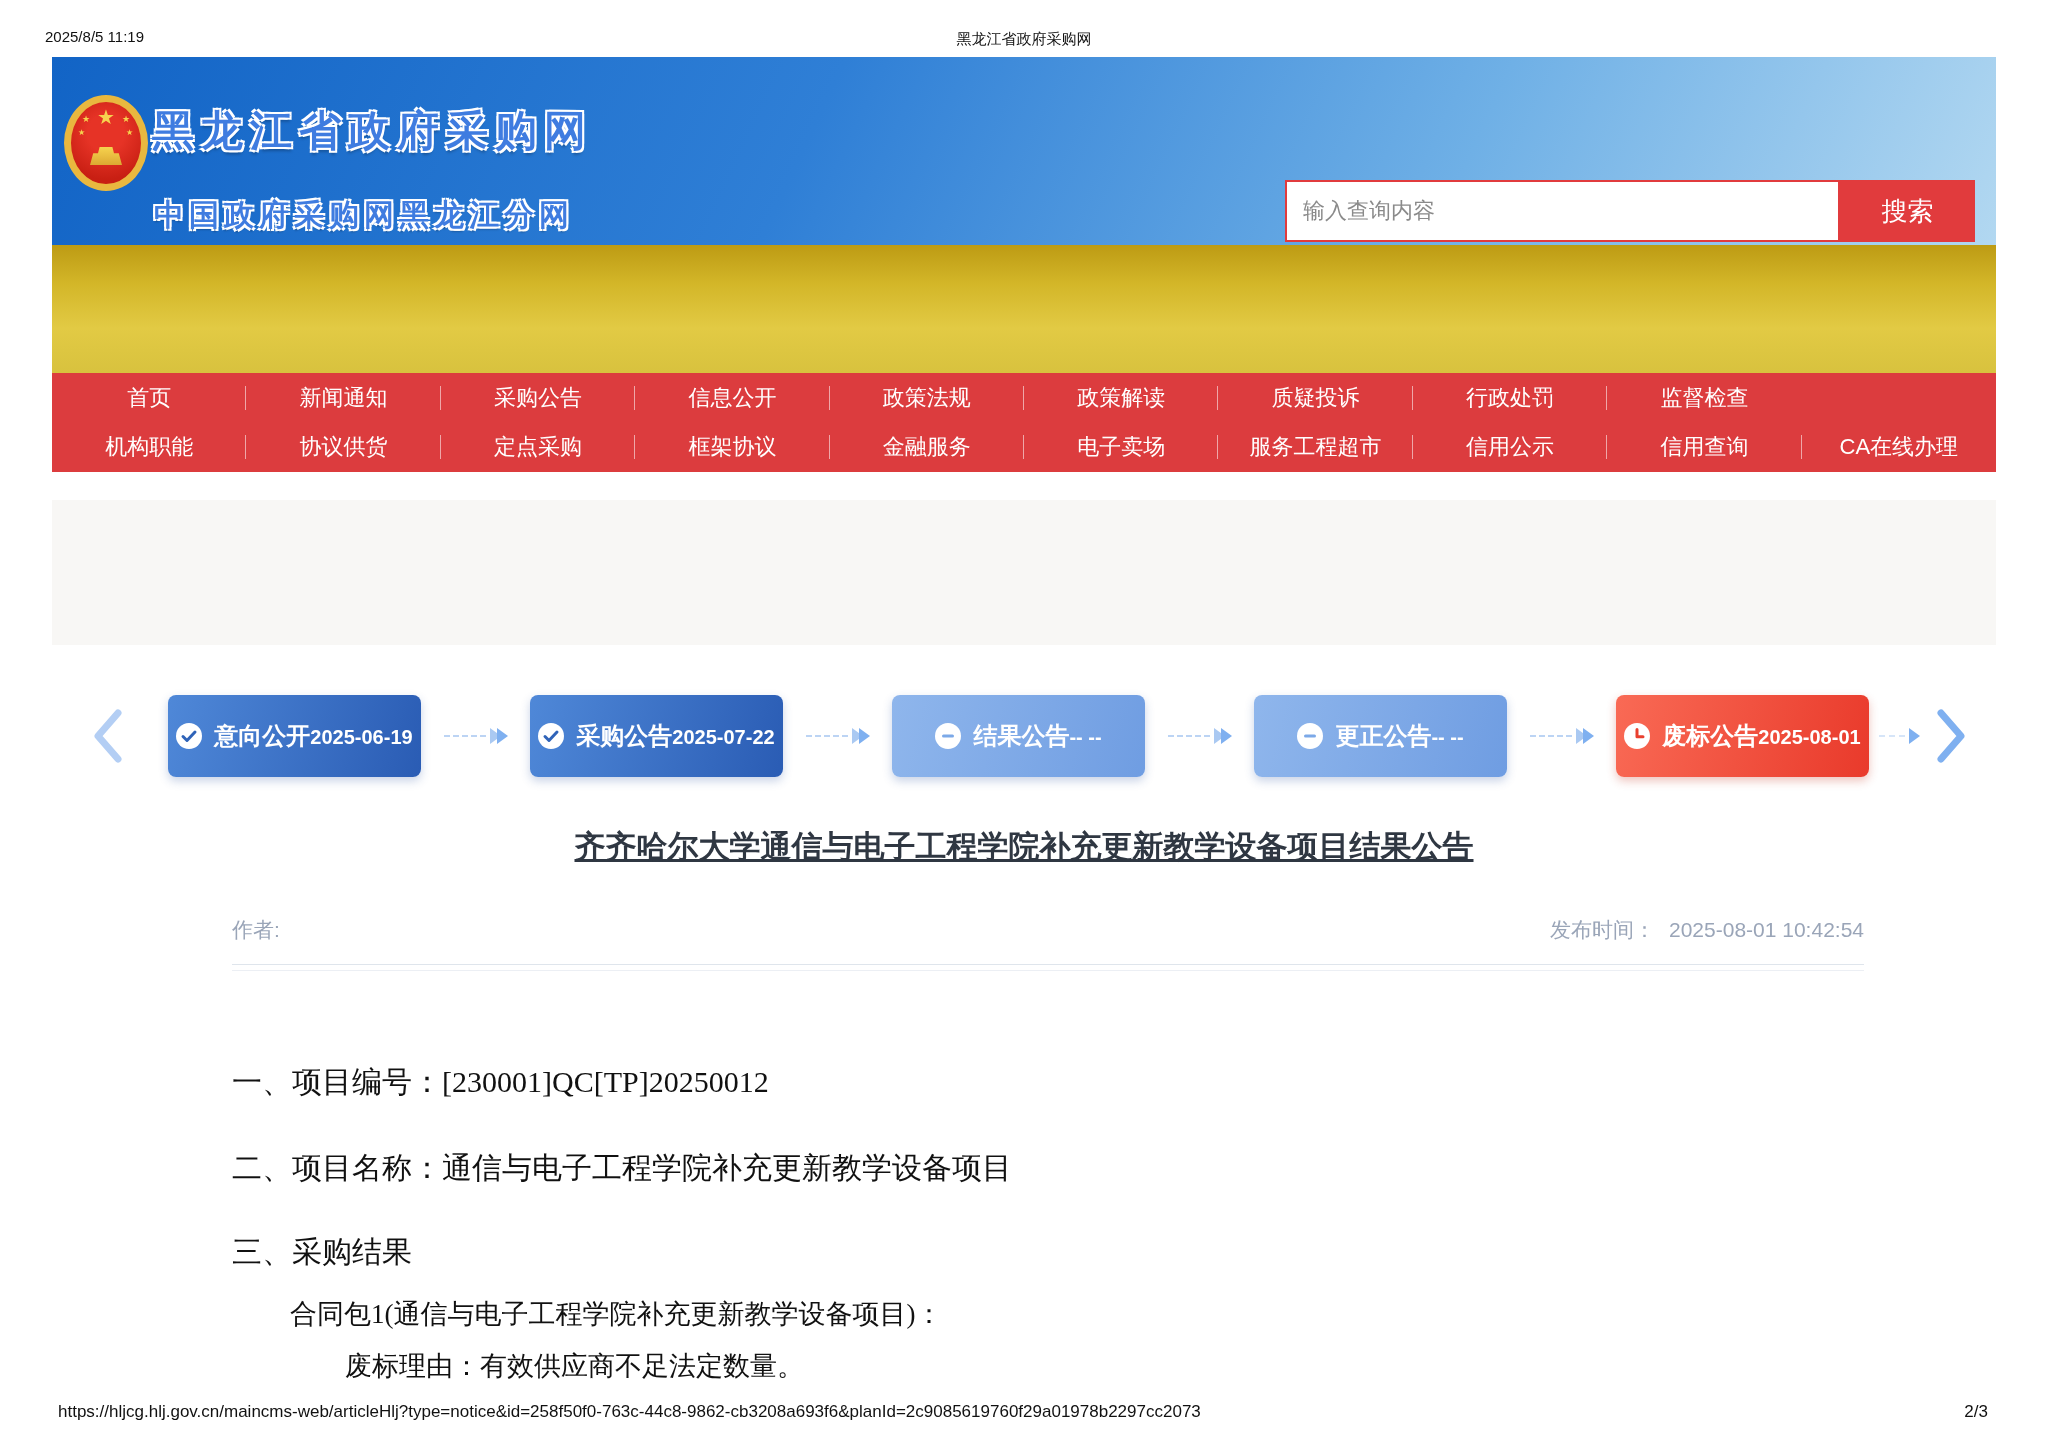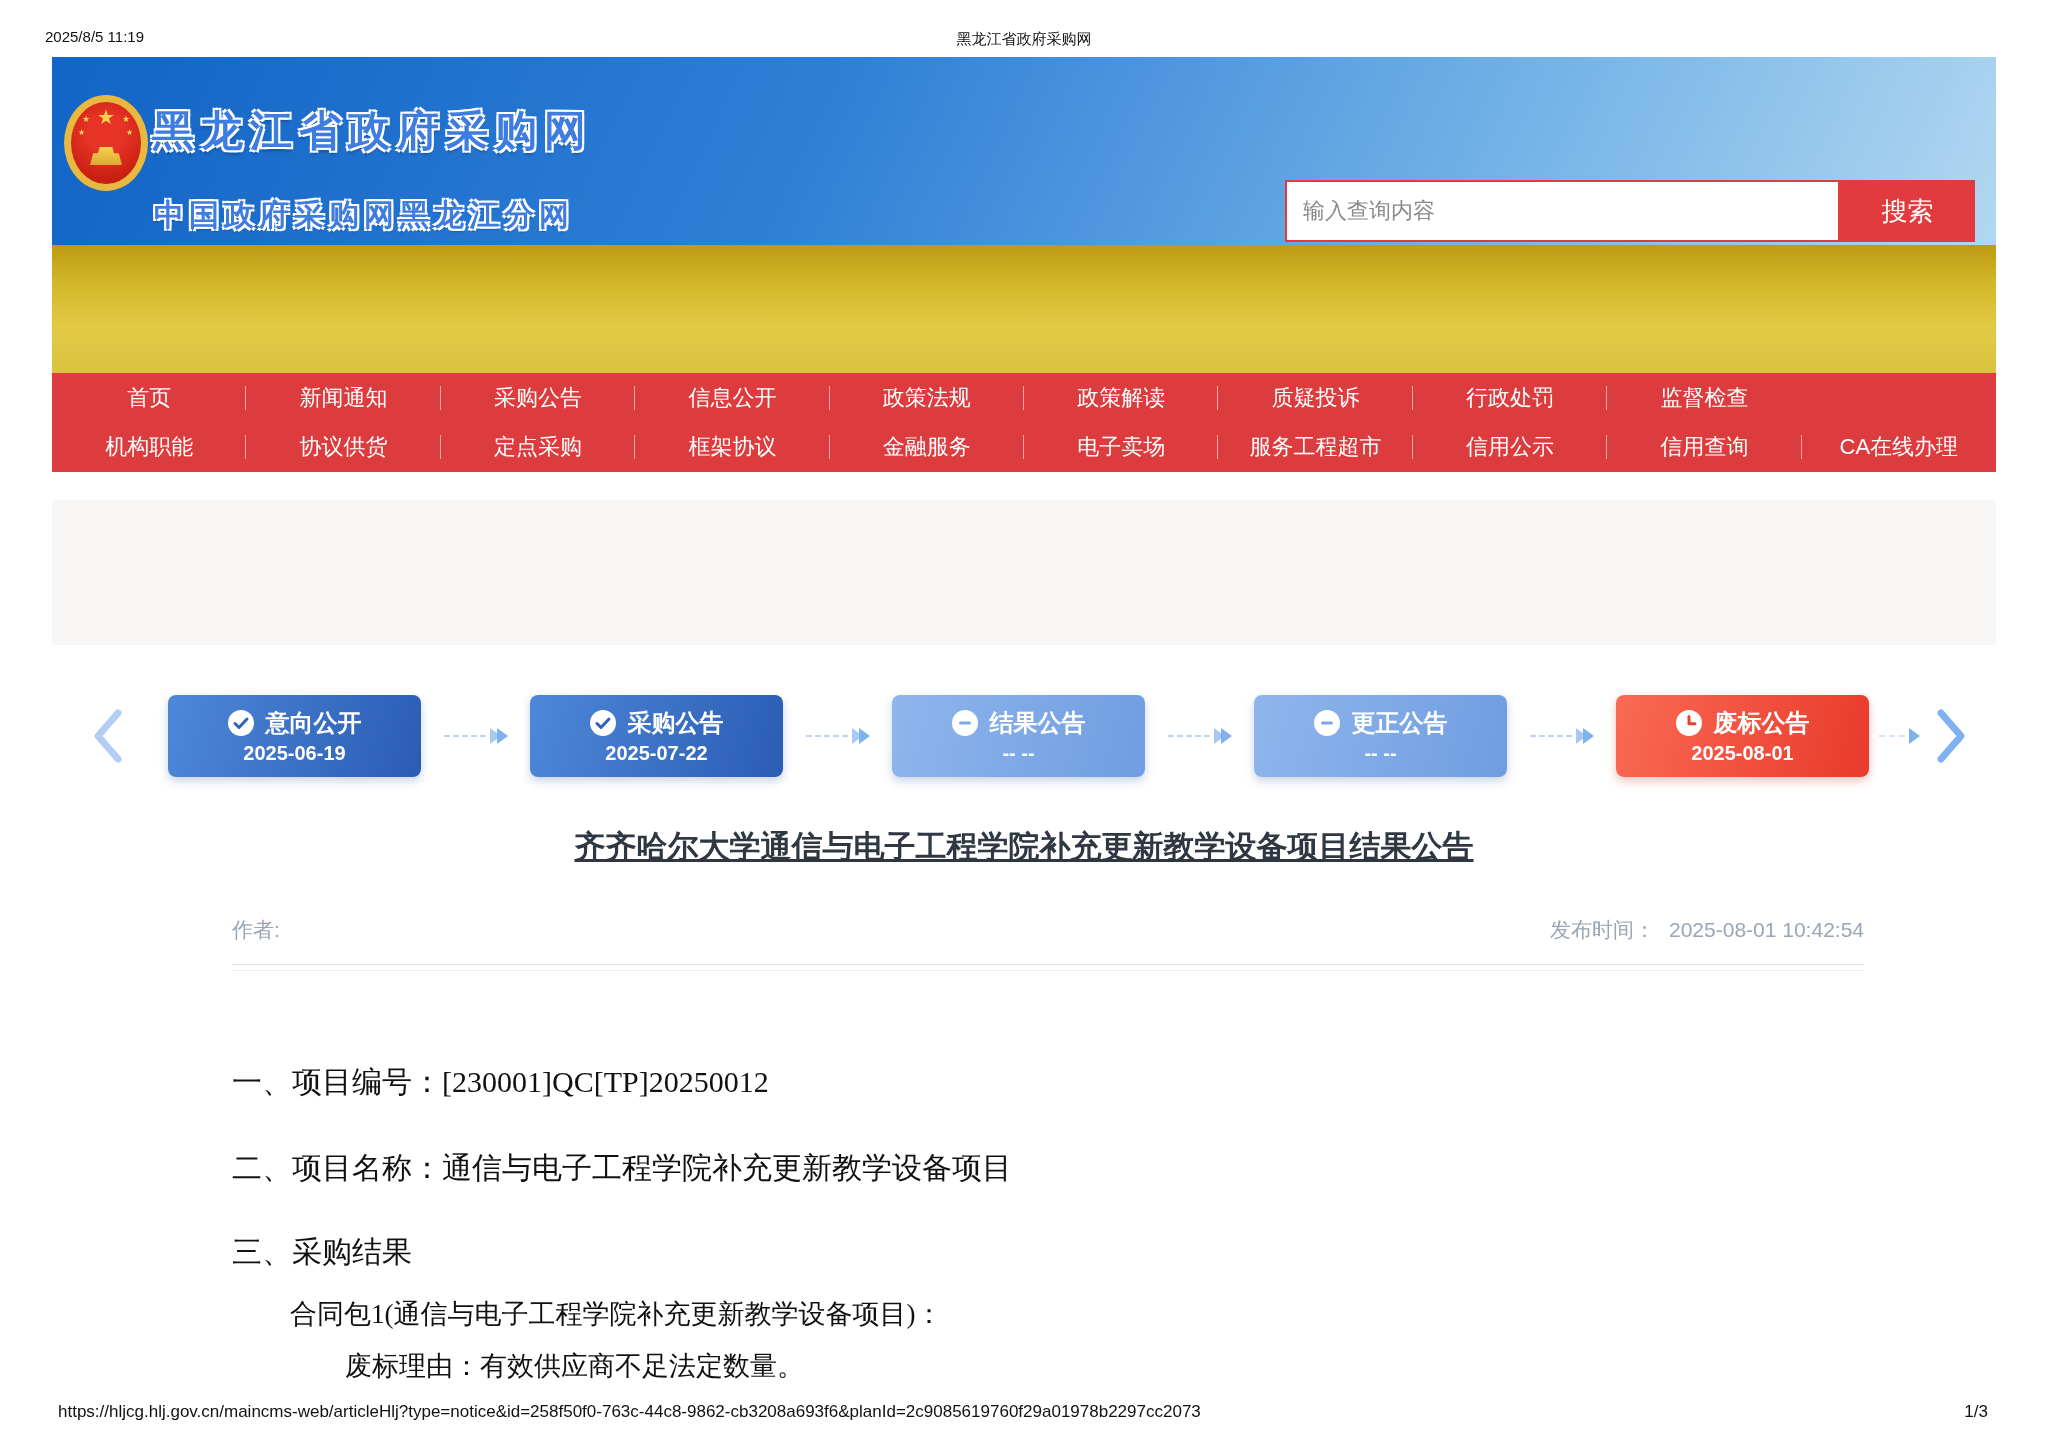--- a/index.html
+++ b/index.html
@@ -51,21 +51,21 @@
      width:1px;height:24px;background:rgba(255,255,255,.55);}
 
   
   .grayband{position:absolute;left:52px;top:500px;width:1944px;height:145px;background:#f8f7f5;}
 
   
   .timeline{position:absolute;left:52px;top:688px;width:1944px;height:96px;display:flex;align-items:center;}
   .chev{flex:none;cursor:pointer;}
   .chev-l{margin:0 44px 0 38px;}
   .chev-r{margin-left:6px;}
-  .step{flex:none;width:253px;height:82px;border-radius:8px;display:flex;flex-direction:column;
+  .step{flex:none;width:253px;height:82px;border-radius:8px;display:flex;flex-direction:row;
      align-items:center;justify-content:center;color:#fff;cursor:pointer;box-shadow:0 4px 10px rgba(40,80,160,.25);}
   .step-top{display:flex;align-items:center;gap:12px;}
   .step-label{font-size:24px;font-weight:700;}
   .step-date{font-size:20px;margin-top:3px;font-weight:bold;}
   .step.done{background:linear-gradient(105deg,#4f88d8 0%,#2a5cb4 100%);}
   .step.pending{background:linear-gradient(105deg,#8fb6ec 0%,#6f9de2 100%);}
   .step.alert{background:linear-gradient(105deg,#f96a55 0%,#e93a2b 100%);box-shadow:0 4px 10px rgba(200,60,40,.3);}
   .arr{flex:none;width:109px;display:flex;align-items:center;justify-content:center;}
   .arr .dash{width:42px;border-top:2px dashed #bcd4f4;margin-right:4px;}
   .tri{width:0;height:0;border-top:8px solid transparent;border-bottom:8px solid transparent;}
@@ -250,15 +250,15 @@
   </div>
   <div class="divider"></div>
 
   <p class="bp bp1">一、项目编号：[230001]QC[TP]20250012</p>
   <p class="bp bp2">二、项目名称：通信与电子工程学院补充更新教学设备项目</p>
   <p class="bp bp3">三、采购结果</p>
   <p class="bp bp4">合同包1(通信与电子工程学院补充更新教学设备项目)：</p>
   <p class="bp bp5">废标理由：有效供应商不足法定数量。</p>
 
   <div class="print-url">https://hljcg.hlj.gov.cn/maincms-web/articleHlj?type=notice&amp;id=258f50f0-763c-44c8-9862-cb3208a693f6&amp;planId=2c9085619760f29a01978b2297cc2073</div>
-  <div class="print-page">1/3</div>
+  <div class="print-page">2/3</div>
 
 </div>
 
 </body></html>

